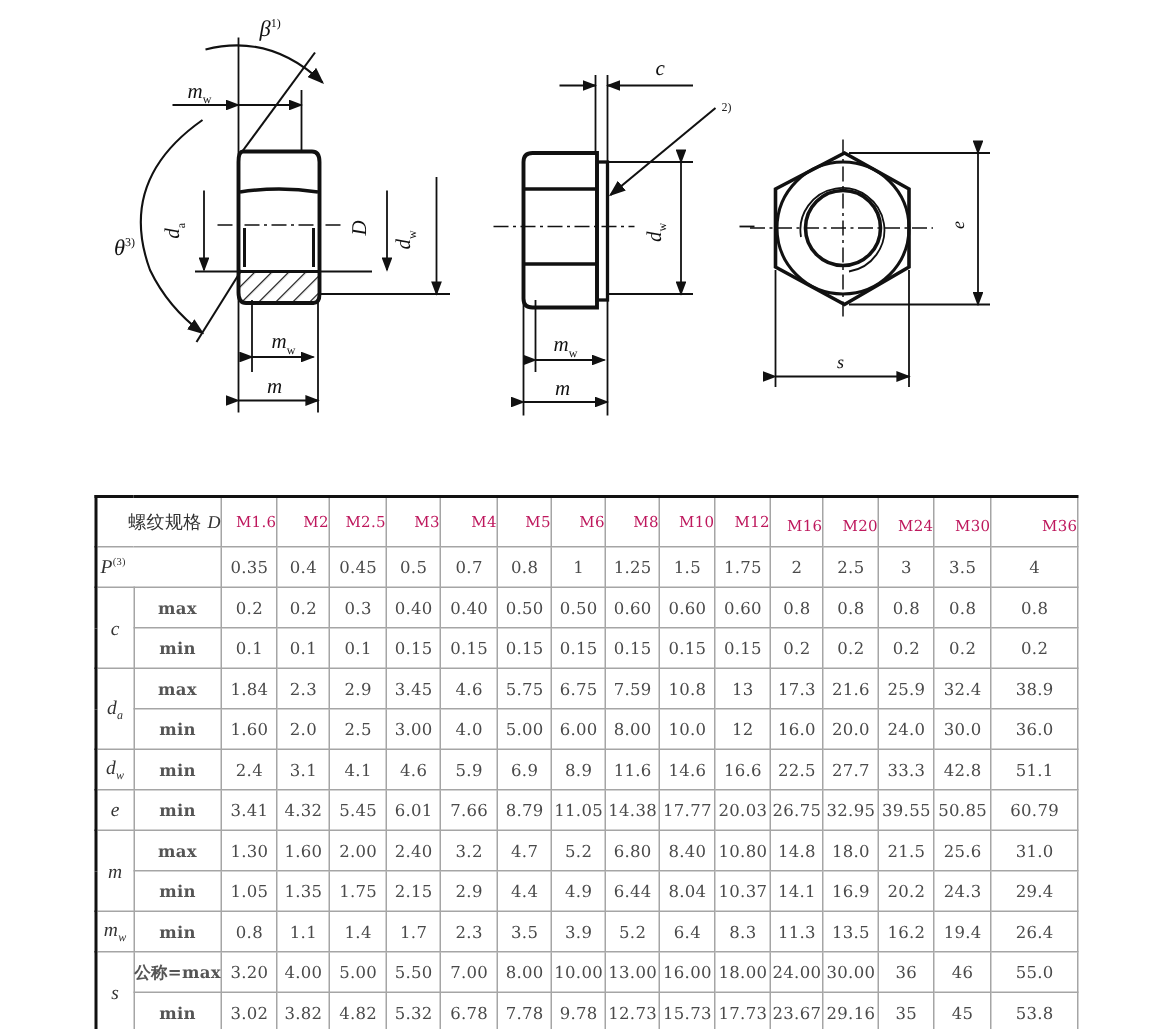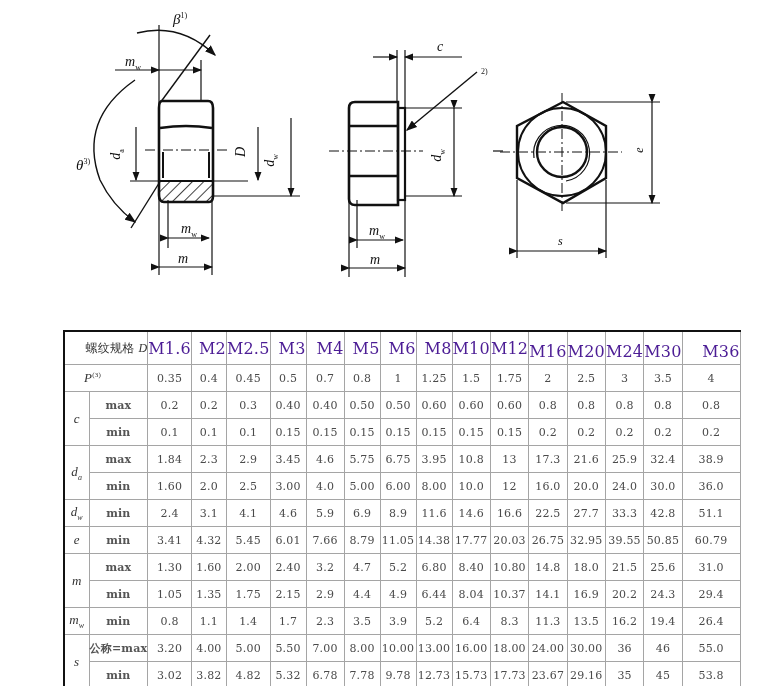--- a/index.html
+++ b/index.html
@@ -14,24 +14,24 @@
   .note { position:absolute; font-size:8px; color:#222; font-family:"Liberation Serif",serif; }
 
   #spec-table { position:absolute; left:63px; top:330px; border-collapse:collapse;
                 table-layout:fixed; border-top:2px solid #111; border-bottom:3px solid #111;
                 border-left:2px solid #111; border-right:1px solid #999; }
   #spec-table td { border:1px solid #a5a5a5; text-align:center; vertical-align:middle;
                    font-size:11px; color:#4a4a4a; padding:0; height:26px;
                    font-family:"DejaVu Serif","Liberation Serif",serif; white-space:nowrap; letter-spacing:0.2px; }
   #spec-table td.sym { font-style:italic; font-family:"Liberation Serif",serif; font-size:13px; color:#333; }
   #spec-table td.sub { font-size:11px; color:#555;font-weight:bold; }
-  #spec-table td.hdr { font-size:16px; color:#4c1d95; }
+  #spec-table td.hdr { font-size:10px; color:#be185d; }
   #spec-table td.title { font-size:12px; color:#333; text-align:center; }
   #spec-table td.title i { font-family:"Liberation Serif",serif; }
-  #spec-table td.left { text-align:left; padding-left:19px; }
+  #spec-table td.left { text-align:left; padding-left:2px; }
   #spec-table tr.head td { height:26px;text-align:right; }
   #spec-table td.tall { padding-top:6px; }
 </style>
 </head>
 <body>
 
 <div id="drawings">
   <svg width="771" height="300" viewBox="0 0 771 300">
     <defs>
       <pattern id="hatch" width="8" height="8" patternUnits="userSpaceOnUse" patternTransform="rotate(45)">
@@ -243,21 +243,21 @@
       <tr>
         <td rowspan="2" class="sym"><span>d</span><sub style="font-size:8px">a</sub></td>
         <td class="sub">max</td>
         <td>1.84</td>
         <td>2.3</td>
         <td>2.9</td>
         <td>3.45</td>
         <td>4.6</td>
         <td>5.75</td>
         <td>6.75</td>
-        <td>3.95</td>
+        <td>7.59</td>
         <td>10.8</td>
         <td>13</td>
         <td>17.3</td>
         <td>21.6</td>
         <td>25.9</td>
         <td>32.4</td>
         <td>38.9</td>
       </tr>
       <tr>
         <td class="sub">min</td>

